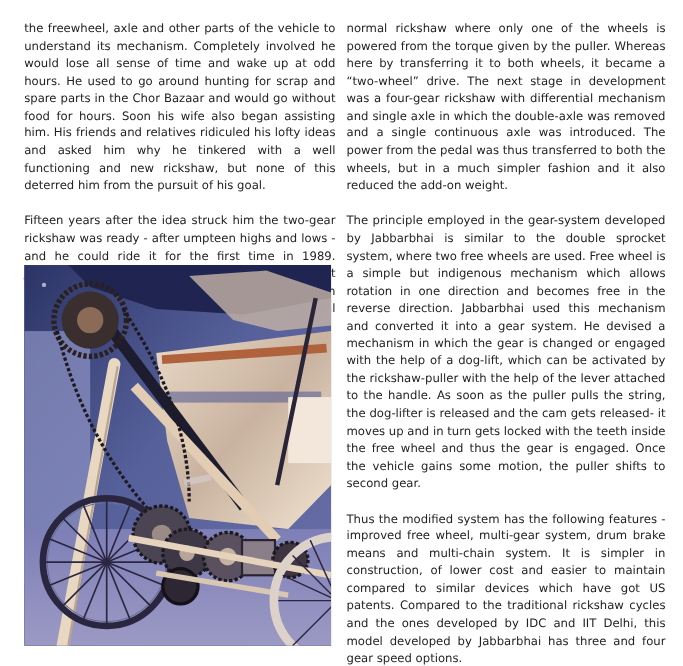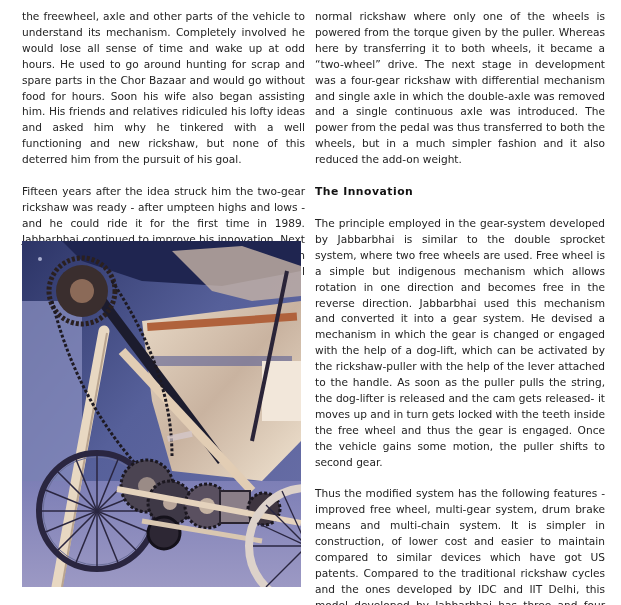--- a/index.html
+++ b/index.html
@@ -1,18 +1,18 @@
 <!DOCTYPE html>
 <html><head>
 <meta charset="utf-8">
 <style>
   html, body { margin: 0; padding: 0; background: #ffffff; }
   body { width: 621px; height: 605px; position: relative; overflow: hidden;
          font-family: "DejaVu Sans", "Liberation Sans", sans-serif; color: #222222; }
-  .col { position: absolute; top: 9px; width: 283px; font-size: 10.6px; line-height: 15.9px; }
+  .col { position: absolute; top: 19px; width: 283px; font-size: 10.6px; line-height: 15.9px; }
   .col-left { left: 22px; }
   .col-right { left: 315px; width: 290px; }
   p { margin: 0 0 16px 0; text-align: justify; }
   p.tight { margin-bottom: 0; }
   h2 { margin: 0 0 16px 0; font-size: 10.8px; font-weight: bold; letter-spacing: 0.5px; color: #111; line-height: 15.9px; }
   .photo { position: absolute; left: 22px; top: 241px; width: 279px; height: 346px; overflow: hidden; background: #4a5588; }
   .photo svg { display: block; width: 100%; height: 100%; }
 </style>
 </head>
 <body>
@@ -111,17 +111,16 @@
       </g>
     </g>
 
     <circle cx="18" cy="18" r="2" fill="#c8cce8" opacity="0.8"></circle>
     <rect x="145" y="195" width="25" height="6" fill="#d6cad0" opacity="0.7" transform="rotate(-12 145 195)"></rect>
   </svg>
 </div>
 
 <div class="col col-right">
   <p>normal rickshaw where only one of the wheels is powered from the torque given by the puller. Whereas here by transferring it to both wheels, it became a “two-wheel” drive. The next stage in development was a four-gear rickshaw with differential mechanism and single axle in which the double-axle was removed and a single continuous axle was introduced. The power from the pedal was thus transferred to both the wheels, but in a much simpler fashion and it also reduced the add-on weight.</p>
-  <h2>The Innovation</h2>
   <p>The principle employed in the gear-system developed by Jabbarbhai is similar to the double sprocket system, where two free wheels are used. Free wheel is a simple but indigenous mechanism which allows rotation in one direction and becomes free in the reverse direction. Jabbarbhai used this mechanism and converted it into a gear system. He devised a mechanism in which the gear is changed or engaged with the help of a dog-lift, which can be activated by the rickshaw-puller with the help of the lever attached to the handle. As soon as the puller pulls the string, the dog-lifter is released and the cam gets released- it moves up and in turn gets locked with the teeth inside the free wheel and thus the gear is engaged. Once the vehicle gains some motion, the puller shifts to second gear.</p>
   <p>Thus the modified system has the following features - improved free wheel, multi-gear system, drum brake means and multi-chain system. It is simpler in construction, of lower cost and easier to maintain compared to similar devices which have got US patents. Compared to the traditional rickshaw cycles and the ones developed by IDC and IIT Delhi, this model developed by Jabbarbhai has three and four gear speed options.</p>
 
 </div>
 
 </body></html>

